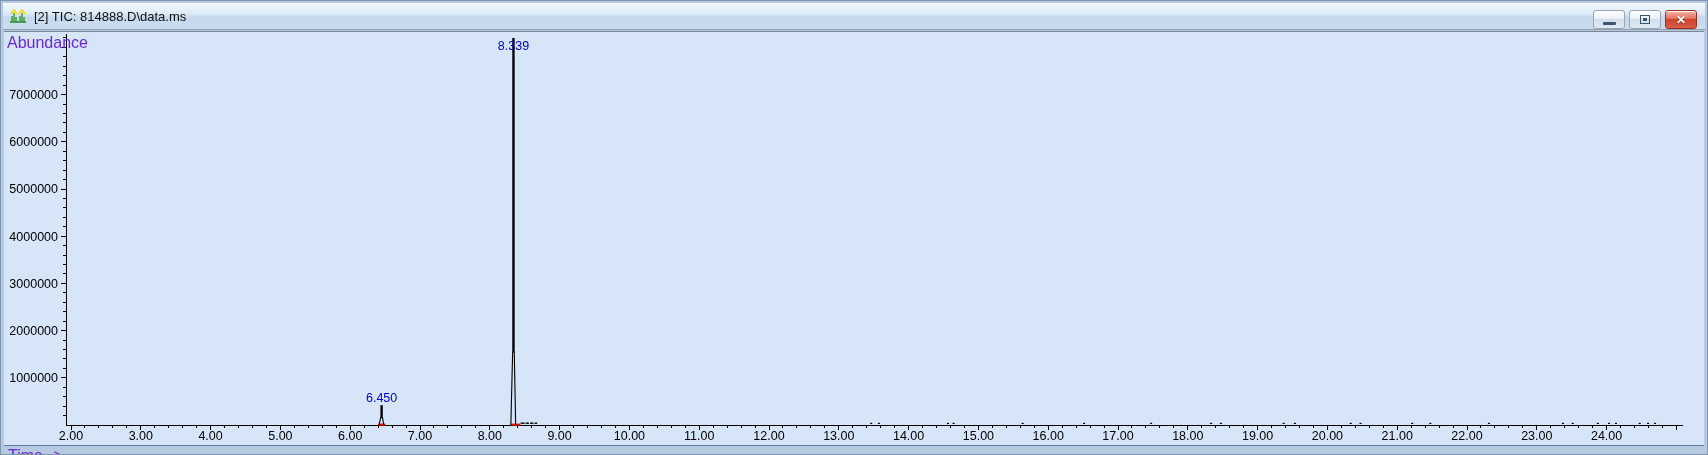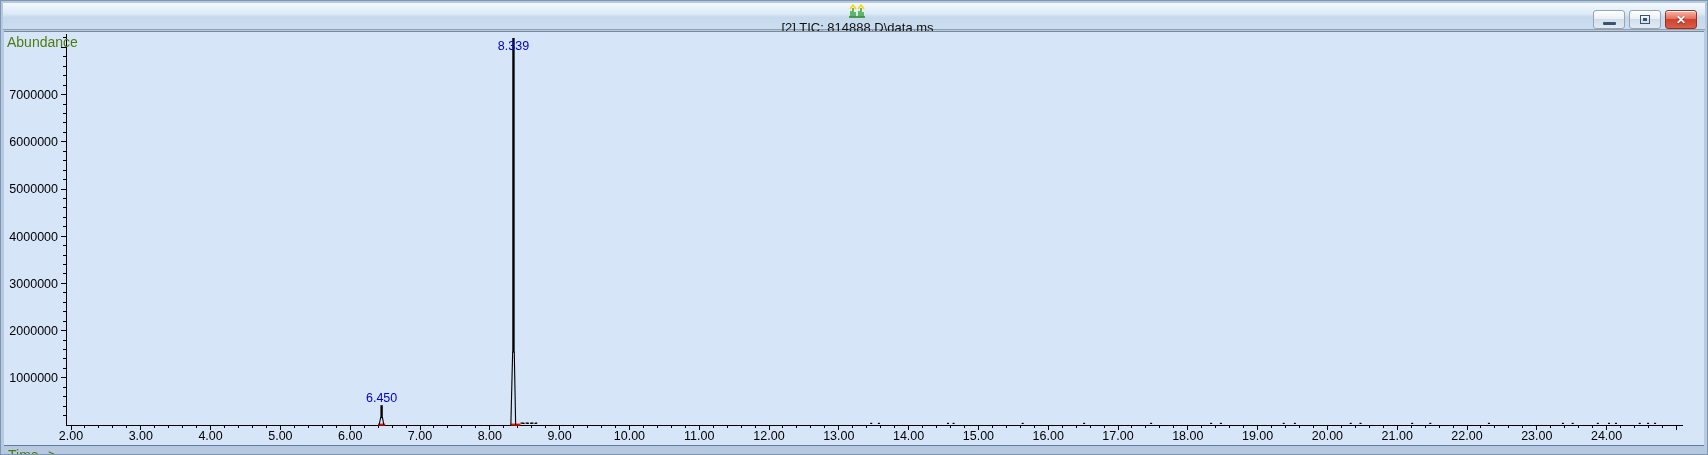--- a/index.html
+++ b/index.html
@@ -1,38 +1,38 @@
 <!DOCTYPE html>
 <html><head>
 <meta charset="utf-8">
 <style>
   html,body{margin:0;padding:0;background:#ffffff;font-family:"Liberation Sans",sans-serif;}
   .window{position:relative;width:1708px;height:455px;background:#b7c9de;border:1px solid #7e96b1;box-sizing:border-box;overflow:hidden;}
   .titlebar{position:absolute;left:2px;top:2px;right:2px;height:27px;
     background:linear-gradient(#f4f9fd 0%,#ddebf7 40%,#c6d9ec 55%,#cbddf0 100%);
-    border-bottom:1px solid #8fa0b5;display:flex;align-items:center;box-sizing:border-box;flex-direction:column;}
+    border-bottom:1px solid #8fa0b5;display:flex;align-items:center;box-sizing:border-box;}
   .app-icon{margin-left:6px;width:18px;height:17px;flex:0 0 auto;}
   .title{margin-left:7px;font-size:13px;color:#101010;white-space:nowrap;}
   .win-buttons{position:absolute;right:8px;top:7px;display:flex;gap:4px;}
   .win-btn{width:32px;height:19px;border:1px solid #98a4b0;border-radius:3px;box-sizing:border-box;
     background:linear-gradient(#ffffff 0%,#eaf0f7 45%,#d2dfeb 50%,#e1eaf3 100%);
     display:flex;align-items:center;justify-content:center;cursor:default;
     box-shadow:inset 0 1px 0 rgba(255,255,255,.9);}
   .win-btn.close{border-color:#97301f;
     background:linear-gradient(#f7b7aa 0%,#e5705a 45%,#ce4230 50%,#da5d47 100%);}
   .glyph-min{width:13px;height:3px;background:#3a546f;margin-top:7px;border-radius:1px;}
   .glyph-max{width:10px;height:9px;border:1px solid #3a546f;box-sizing:border-box;
     display:flex;align-items:center;justify-content:center;background:transparent;}
   .glyph-max-inner{width:4px;height:3px;background:#3a546f;}
   .glyph-close{color:#ffffff;font-size:12px;font-weight:bold;line-height:1;
     text-shadow:0 1px 1px #7c2315;}
   .content{position:absolute;left:3px;top:30px;right:3px;bottom:8px;background:#d6e5f8;
     border-top:1px solid #7c8894;border-bottom:1px solid #5f7da3;box-sizing:content-box;}
   .chart-svg{position:absolute;left:0;top:0;}
-  .axis-title{position:absolute;font-size:14px;color:#4d7c0f;white-space:nowrap;}
+  .axis-title{position:absolute;font-size:16px;color:#6d28d9;white-space:nowrap;}
   #ylabel{left:3px;top:2px;}
   #xlabel{left:4px;top:397px;margin-top:18px;}
   svg text{font-family:"Liberation Sans",sans-serif;}
 </style>
 </head>
 <body>
 
 <div class="window">
 
   <div class="titlebar">

